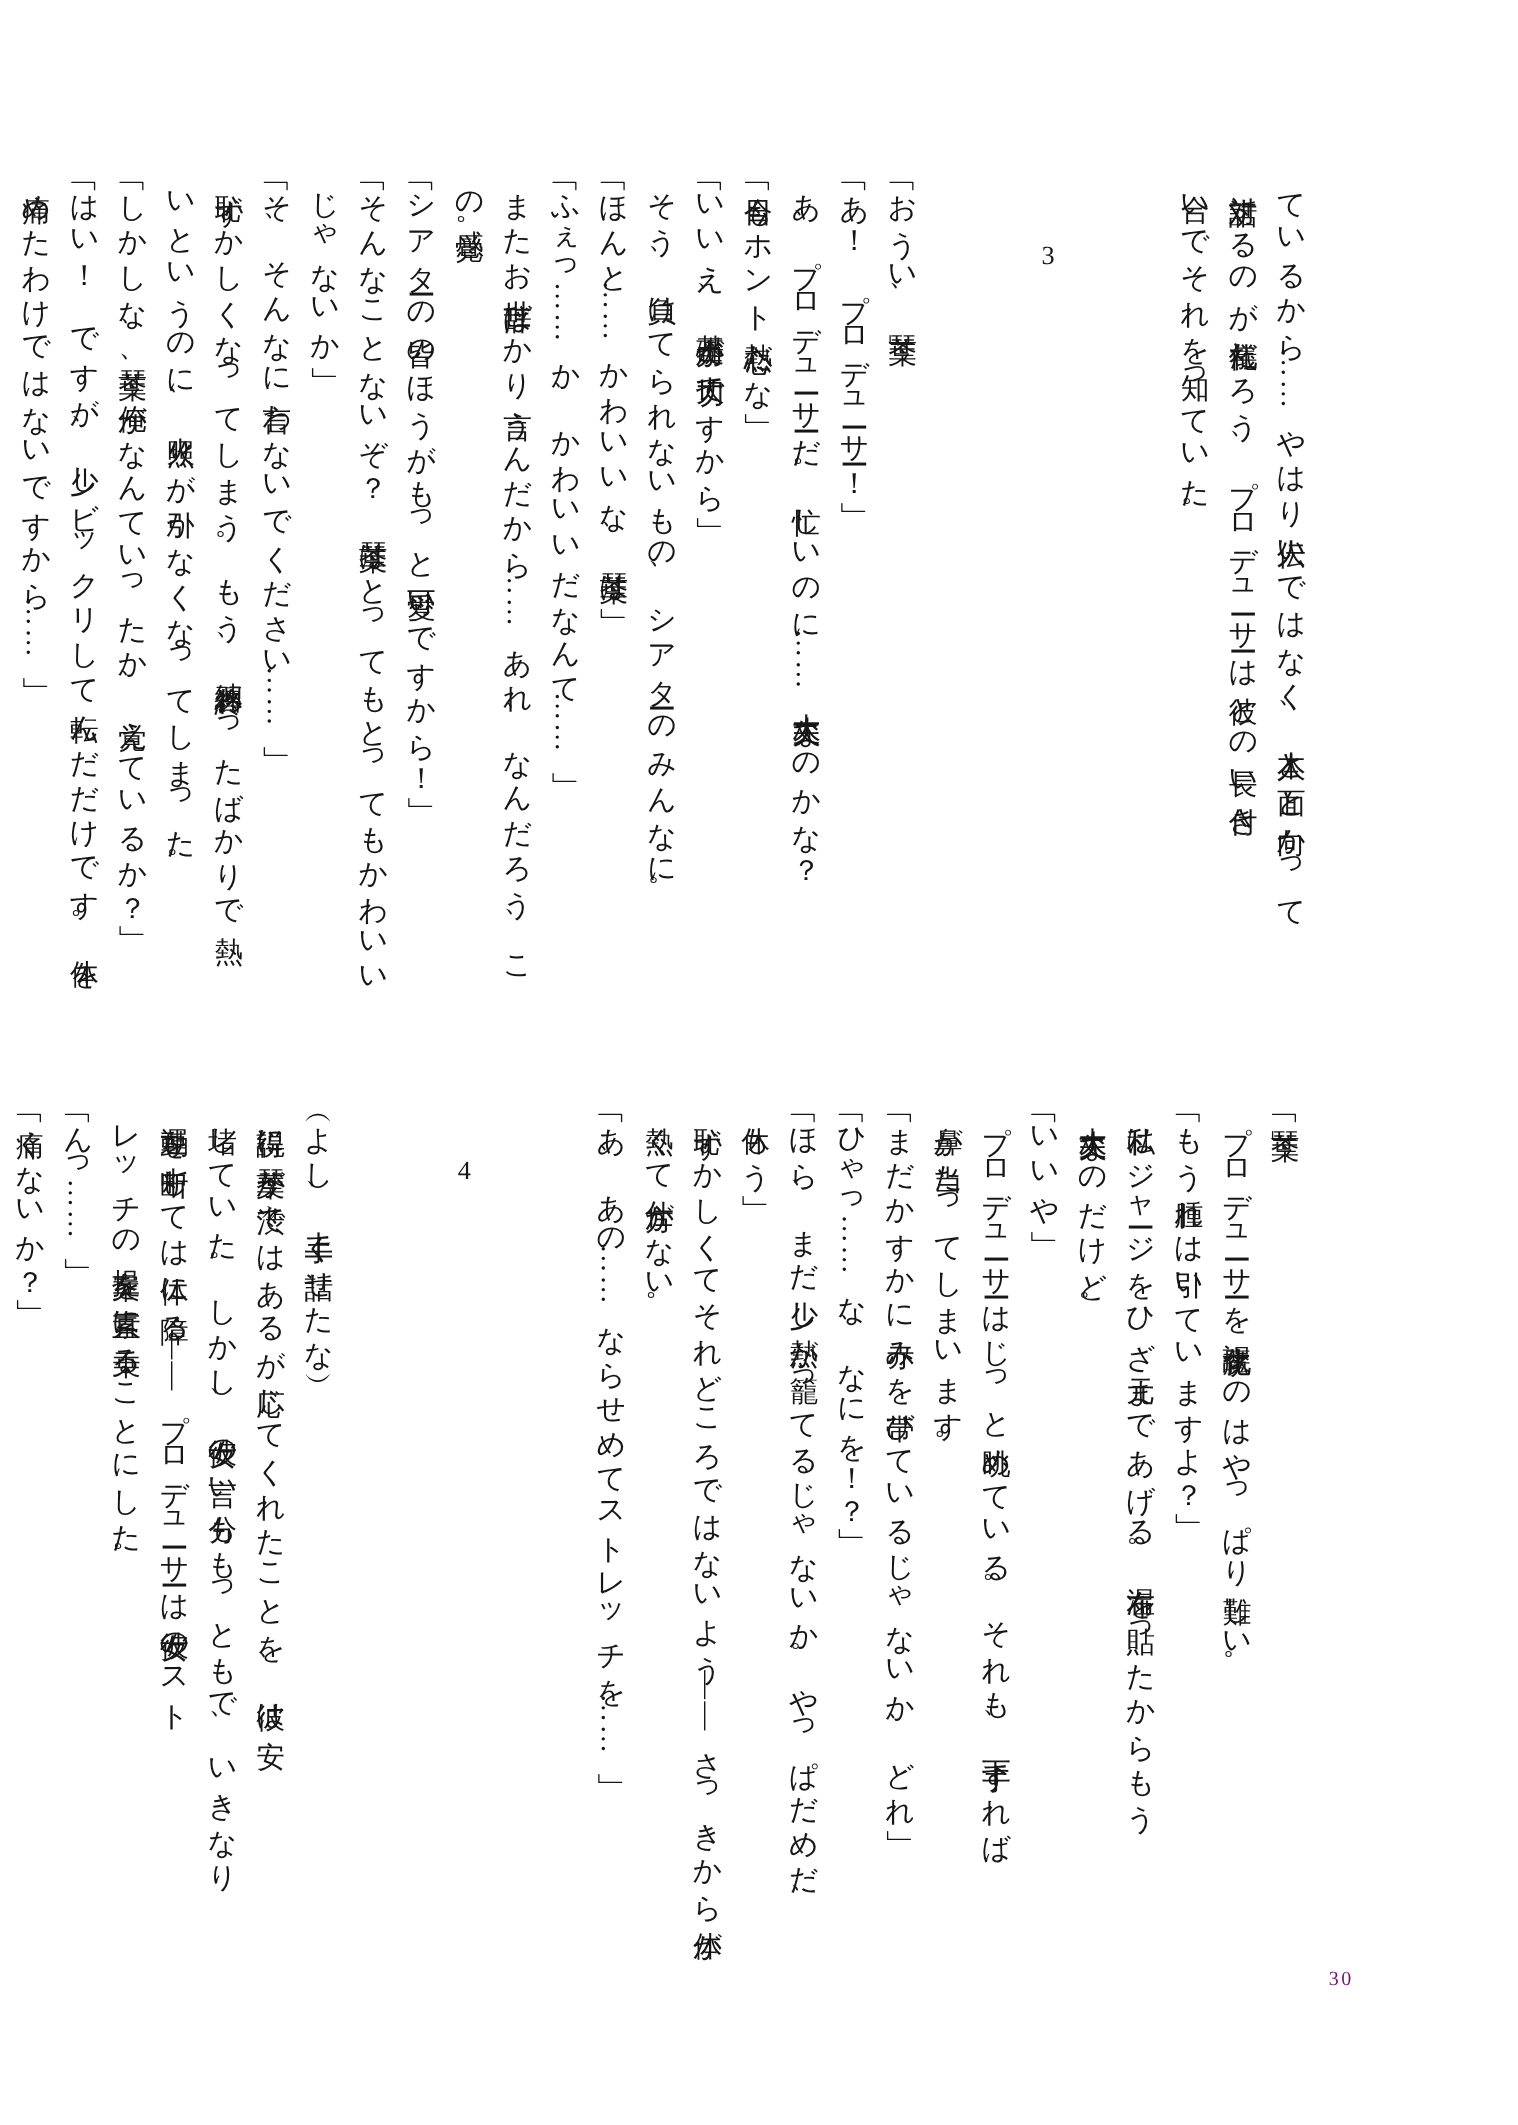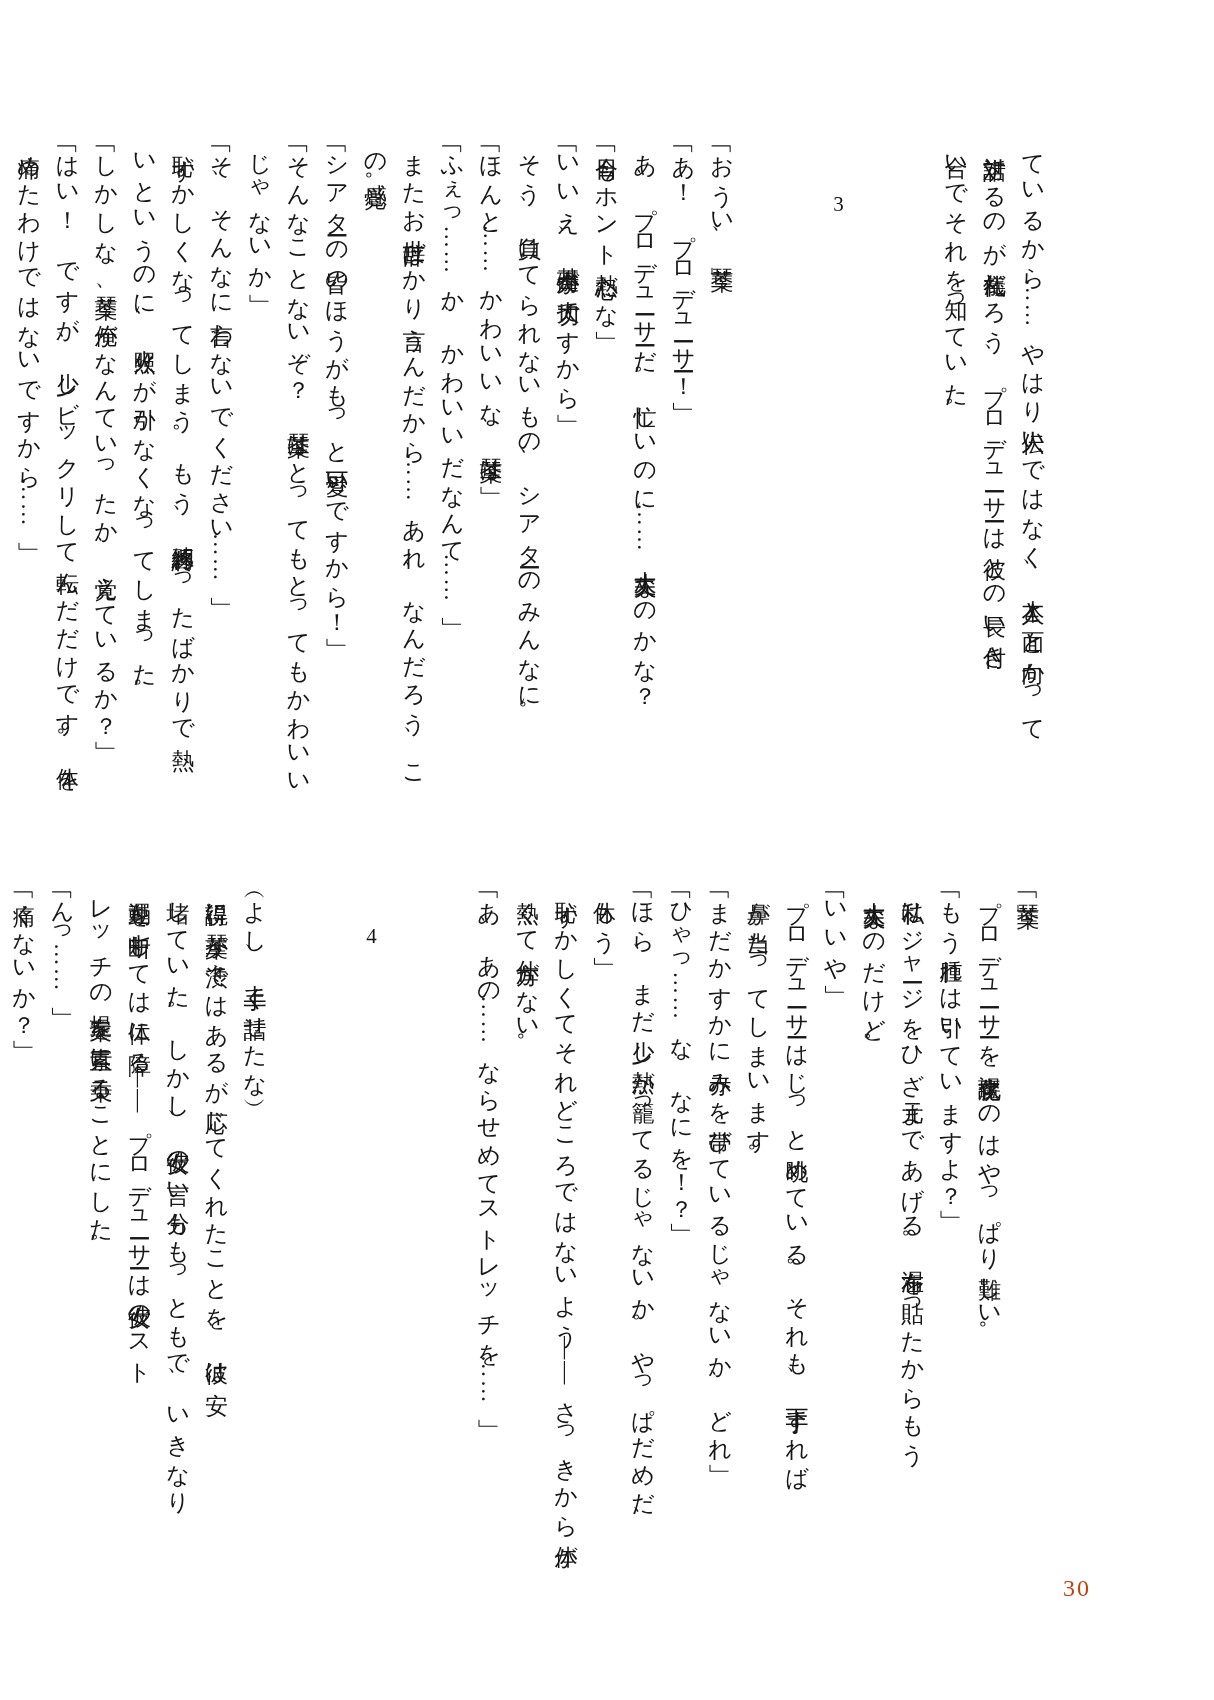--- a/index.html
+++ b/index.html
@@ -44,23 +44,23 @@
     letter-spacing: 0;
     margin-block-start: 40px;  
     margin-block-end: 40px;    
   }
   .chapter-num.ch3 { padding-inline-start: 54px; }  
   .chapter-num.ch4 { padding-inline-start: 40px; }
   .page-number {
     position: absolute;
     left: 1063px;
     top: 1575px;
-    font-size: 24px;
+    font-size: 16px;
     letter-spacing: 2px;
-    color: #c2410c;
+    color: #701a75;
   }
 </style>
 </head>
 <body>
 
 <div class="sheet">
 
   <section class="vblock top-half">
     <div class="vcols">ているから……やはり人伝いではなく、本人と面と向かって
 対話するのが礼儀だろう、プロデューサーは彼との長い付き

